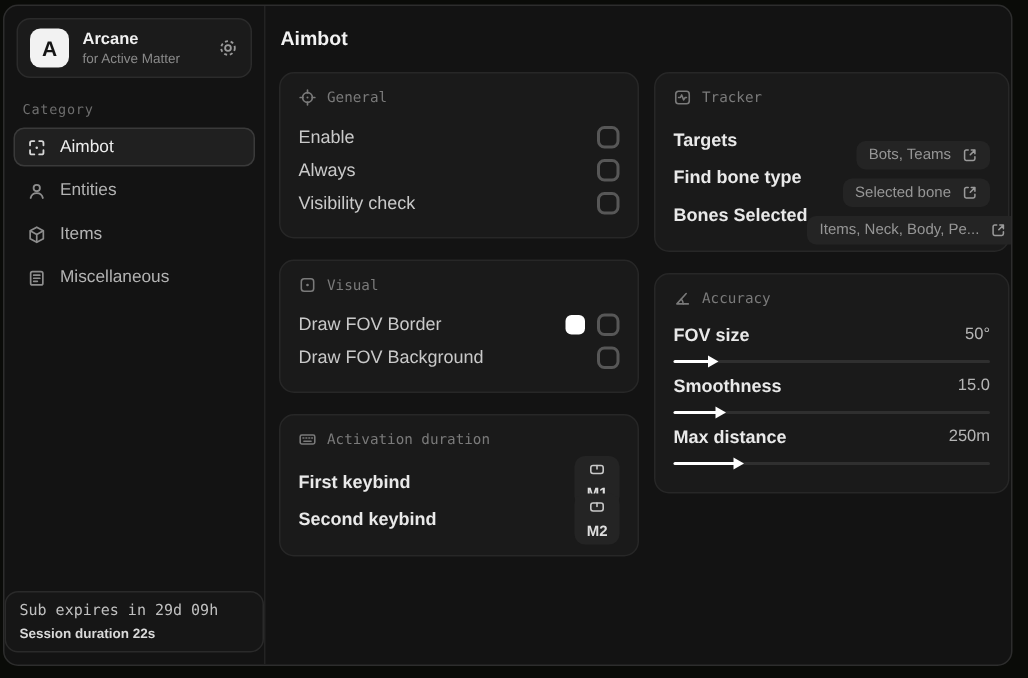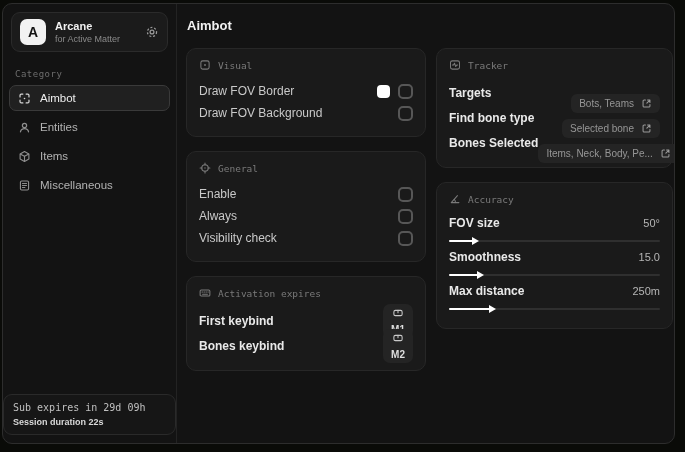--- a/index.html
+++ b/index.html
@@ -171,20 +171,45 @@
   <div class="main">
     <div class="main-title">Aimbot</div>
 
     <div class="cols">
 
       <div class="col">
 
         <div class="panel">
           <div class="panel-head">
             <span class="ico">
+              <svg width="12" height="12" viewBox="0 0 16 16" fill="none" stroke="currentColor" stroke-width="1.5" stroke-linecap="round">
+                <circle cx="8" cy="8" r="4.3"></circle>
+                  <path d="M8 1.5v2.4M8 12.1v2.4M1.5 8h2.4M12.1 8h2.4"></path>
+                <circle cx="8" cy="8" r="0.9" fill="currentColor" stroke="none"></circle>
+              </svg>
+            </span>
+            <span>General</span>
+          </div>
+          <div class="row">
+            <span class="row-label">Enable</span>
+            <span class="checkbox"></span>
+          </div>
+          <div class="row">
+            <span class="row-label">Always</span>
+            <span class="checkbox"></span>
+          </div>
+          <div class="row">
+            <span class="row-label">Visibility check</span>
+            <span class="checkbox"></span>
+          </div>
+        </div>
+
+        <div class="panel">
+          <div class="panel-head">
+            <span class="ico">
               <svg width="12" height="12" viewBox="0 0 16 16" fill="none" stroke="currentColor" stroke-width="1.4">
                 <rect x="2.5" y="2.5" width="11" height="11" rx="2.5"></rect>
                 <circle cx="8" cy="8" r="1.2" fill="currentColor" stroke="none"></circle>
               </svg>
             </span>
             <span>Visual</span>
           </div>
           <div class="row">
             <span class="row-label">Draw FOV Border</span>
             <span class="right-group">
@@ -194,66 +219,41 @@
           </div>
           <div class="row">
             <span class="row-label">Draw FOV Background</span>
             <span class="checkbox"></span>
           </div>
         </div>
 
         <div class="panel">
           <div class="panel-head">
             <span class="ico">
-              <svg width="12" height="12" viewBox="0 0 16 16" fill="none" stroke="currentColor" stroke-width="1.5" stroke-linecap="round">
-                <circle cx="8" cy="8" r="4.3"></circle>
-                  <path d="M8 1.5v2.4M8 12.1v2.4M1.5 8h2.4M12.1 8h2.4"></path>
-                <circle cx="8" cy="8" r="0.9" fill="currentColor" stroke="none"></circle>
-              </svg>
-            </span>
-            <span>General</span>
-          </div>
-          <div class="row">
-            <span class="row-label">Enable</span>
-            <span class="checkbox"></span>
-          </div>
-          <div class="row">
-            <span class="row-label">Always</span>
-            <span class="checkbox"></span>
-          </div>
-          <div class="row">
-            <span class="row-label">Visibility check</span>
-            <span class="checkbox"></span>
-          </div>
-        </div>
-
-        <div class="panel">
-          <div class="panel-head">
-            <span class="ico">
               <svg width="12" height="12" viewBox="0 0 16 16" fill="none" stroke="currentColor" stroke-width="1.4" stroke-linecap="round">
                 <rect x="1.5" y="4" width="13" height="8" rx="1.5"></rect>
                 <path d="M4 6.6h.8M6.6 6.6h.8M9.2 6.6h.8M11.8 6.6h.6M4.8 9.6h6.4"></path>
               </svg>
             </span>
-            <span>Activation expires</span>
+            <span>Activation duration</span>
           </div>
           <div class="row tall">
             <span class="row-label strong">First keybind</span>
             <span class="keybtn">
               <span class="ico">
                 <svg width="12" height="12" viewBox="0 0 16 16" fill="none" stroke="currentColor" stroke-width="1.4" stroke-linecap="round">
                   <rect x="2.5" y="4.5" width="11" height="7" rx="2"></rect>
                     <path d="M8 4.5v3"></path>
                 </svg>
               </span>
               <span>M1</span>
             </span>
           </div>
           <div class="row tall">
-            <span class="row-label strong">Bones keybind</span>
+            <span class="row-label strong">Second keybind</span>
             <span class="keybtn">
               <span class="ico">
                 <svg width="12" height="12" viewBox="0 0 16 16" fill="none" stroke="currentColor" stroke-width="1.4" stroke-linecap="round">
                   <rect x="2.5" y="4.5" width="11" height="7" rx="2"></rect>
                     <path d="M8 4.5v3"></path>
                 </svg>
               </span>
               <span>M2</span>
             </span>
           </div>

